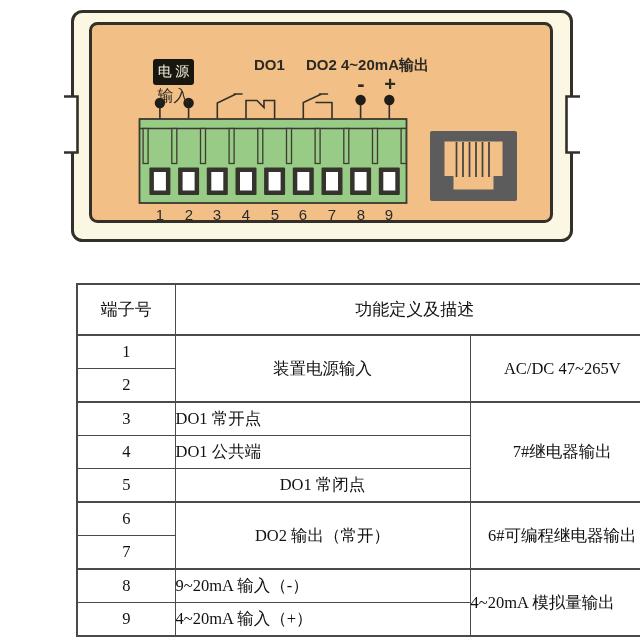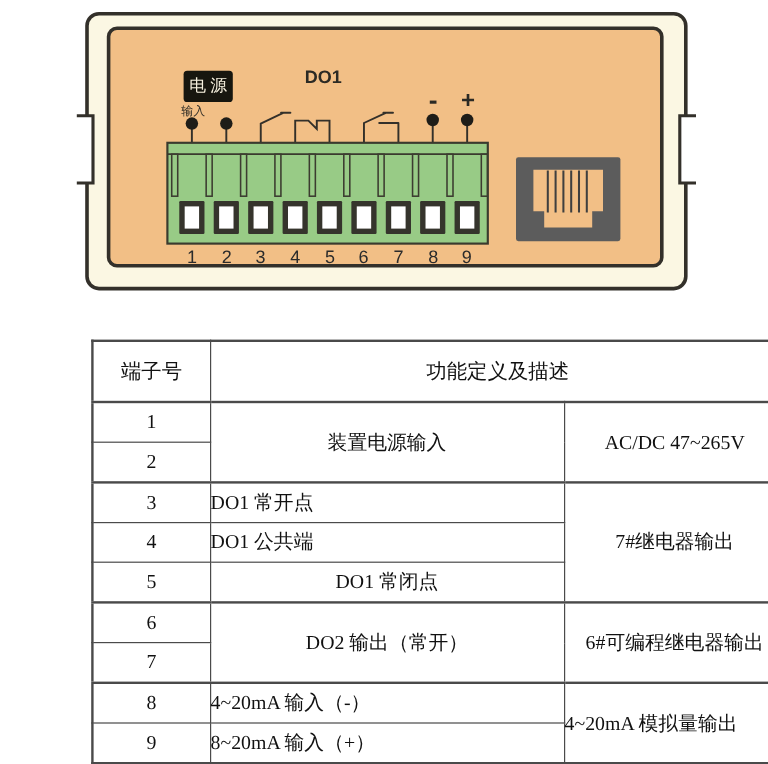--- a/index.html
+++ b/index.html
@@ -6,22 +6,22 @@
   body{width:640px;height:637px;position:relative;overflow:hidden;
        font-family:"Liberation Sans","DejaVu Sans",sans-serif;}
   #stage{position:absolute;inset:0;}
   svg{position:absolute;left:0;top:0;}
   .lbl{position:absolute;color:#2c2a24;white-space:nowrap;}
   .sans-b{font-family:"Liberation Sans","DejaVu Sans",sans-serif;font-weight:bold;font-size:15px;line-height:16px;}
   #power-box{left:153px;top:59px;width:41px;height:26px;border-radius:3px;
              display:flex;align-items:center;justify-content:center;
              color:#f7f1df;font-family:"Liberation Serif","DejaVu Serif",serif;
              font-size:14px;background:#17160f;}
-  #power-sub{left:151px;top:86px;width:45px;
-             font-family:Liberation Mono, monospace;font-size:10px;}
+  #power-sub{left:151px;top:86px;width:45px;text-align:center;
+             font-family:Liberation Mono, monospace;font-size:16px;}
   #do1-lbl{left:238px;top:57px;margin-left:16px;}
   #do2-lbl{left:306px;top:57px;}
   #minus-lbl{left:353px;top:74px;width:16px;height:20px;line-height:20px;text-align:center;
              font-size:22px;font-weight:bold;}
   #plus-lbl{left:382px;top:74px;width:16px;height:20px;line-height:20px;text-align:center;
             font-size:20px;font-weight:bold;}
   .tnum{position:absolute;top:206px;width:20px;text-align:center;
         font-size:15px;color:#2b2b2b;}
   
   #def-table{position:absolute;left:32px;top:283px;width:578px;
@@ -108,20 +108,21 @@
       <rect x="430" y="131" width="87" height="70" rx="2" fill="#5c5c5c"></rect>
       <path d="M444.5,141.5 L502.5,141.5 L502.5,176 L493.5,176 L493.5,189.5 L453.5,189.5 L453.5,176 L444.5,176 Z" fill="#f2bf86"></path>
       <path fill="none" stroke="#3f3f3f" stroke-width="1.7" d="M456.5,142 L456.5,177 M463,142 L463,177 M469.5,142 L469.5,177
                M476,142 L476,177 M482.5,142 L482.5,177 M489,142 L489,177"></path>
     </g>
   </svg>
 
   <div class="lbl" id="power-box" style="background: rgb(23, 22, 15);">电 源</div>
   <div class="lbl" id="power-sub">输入</div>
   <div class="lbl sans-b" id="do1-lbl">DO1</div>
+  <div class="lbl sans-b" id="do2-lbl">DO2 4~20mA输出</div>
   <div class="lbl" id="minus-lbl">-</div>
   <div class="lbl" id="plus-lbl">+</div>
 
   <div>
     <span class="tnum" style="left:150px">1</span>
     <span class="tnum" style="left:179px">2</span>
     <span class="tnum" style="left:207px">3</span>
     <span class="tnum" style="left:236px">4</span>
     <span class="tnum" style="left:265px">5</span>
     <span class="tnum" style="left:293px">6</span>
@@ -167,22 +168,22 @@
       <tr>
         <td class="tcol">6</td>
         <td class="fcol gb" rowspan="2">DO2 输出（常开）</td>
         <td class="dcol gb" rowspan="2">6#可编程继电器输出</td>
       </tr>
       <tr>
         <td class="tcol gb">7</td>
       </tr>
       <tr>
         <td class="tcol">8</td>
-        <td class="fcol">4~20mA 输入（-）</td>
+        <td class="fcol">9~20mA 输入（-）</td>
         <td class="dcol" rowspan="2">4~20mA 模拟量输出</td>
       </tr>
       <tr>
         <td class="tcol">9</td>
-        <td class="fcol">8~20mA 输入（+）</td>
+        <td class="fcol">4~20mA 输入（+）</td>
       </tr>
     </tbody>
   </table>
 </div>
 
 </body></html>

